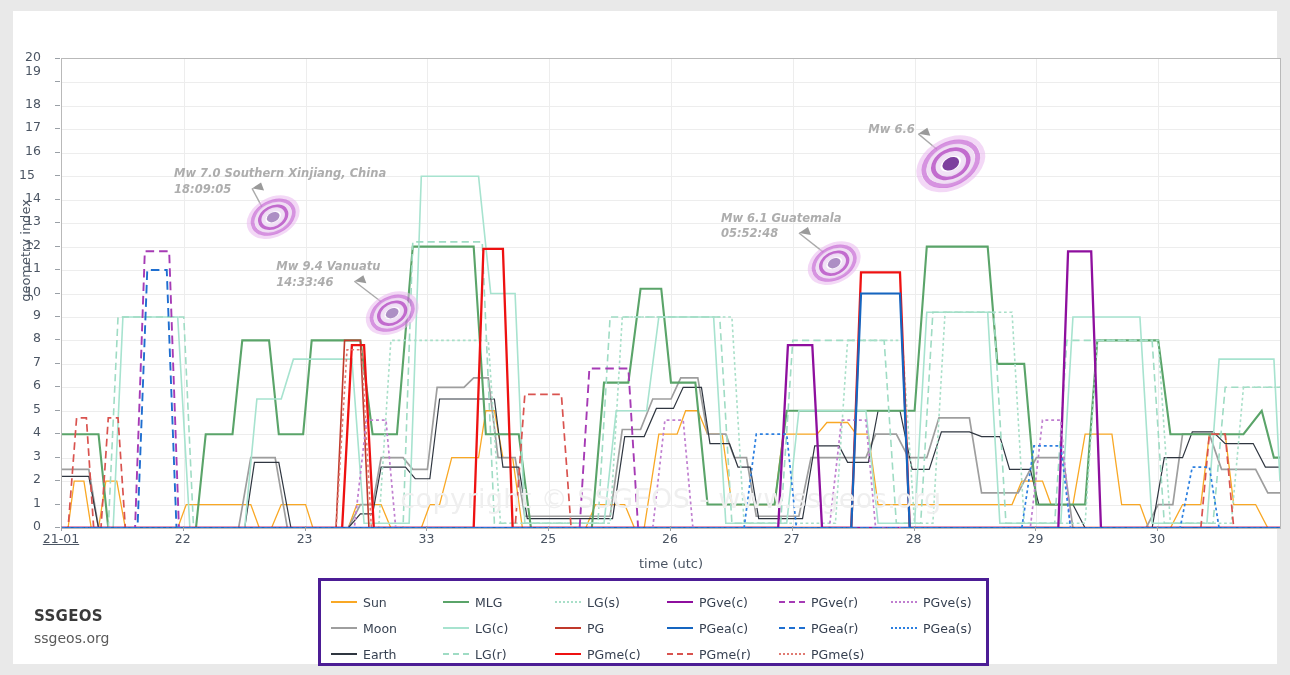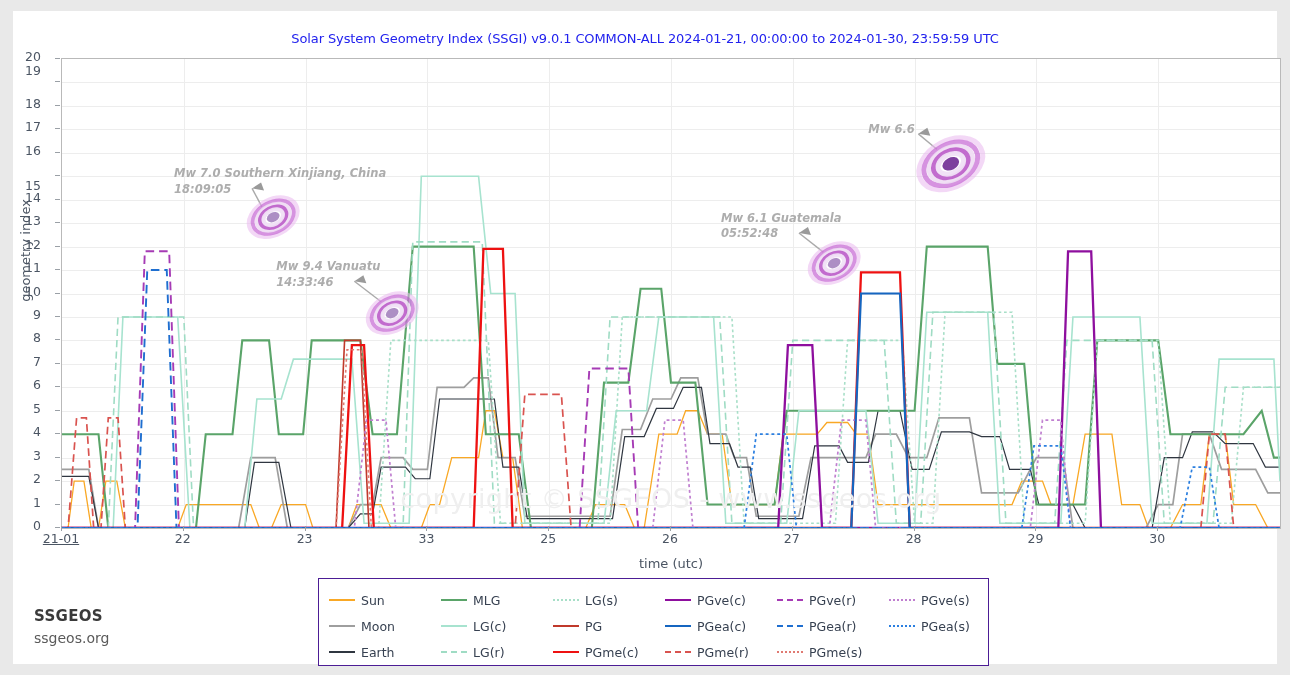--- a/index.html
+++ b/index.html
@@ -50,41 +50,40 @@
   #event-main .t2{font-size:13.5px;color:#3a3a3a;margin-top:7px;}
   .evt{position:absolute;font-size:11.5px;font-style:italic;font-weight:bold;color:#adadad;line-height:1.35;white-space:nowrap;}
   #watermark{
     position:absolute;left:0;right:0;top:424px;text-align:center;
     font-size:27px;color:#efefef;letter-spacing:0.4px;pointer-events:none;
     font-family:"DejaVu Sans","Liberation Sans",sans-serif;
   }
   
   #legend{
     position:absolute;left:305px;top:567px;width:671px;height:88px;
-    border:1px solid #4c1d95;background:#fff;box-sizing:border-box;
+    border:3px solid #4c1d95;background:#fff;box-sizing:border-box;
     padding:8px 10px 6px 10px;
   }
   .lrow{display:flex;height:26px;align-items:center;}
   .litem{display:flex;align-items:center;width:112px;flex:0 0 112px;}
   .swatch{width:26px;height:12px;flex:0 0 26px;position:relative;margin-right:6px;}
   .swatch i{position:absolute;left:0;right:0;top:50%;transform:translateY(-50%);display:block;}
   .ltext{font-size:12.5px;color:#374151;white-space:nowrap;}
   
   #brand{position:absolute;left:21px;top:596px;}
   #brand .b1{font-size:15px;font-weight:bold;color:#3a3a3a;letter-spacing:0.3px;}
   #brand .b2{font-size:14px;color:#5a5a5a;margin-top:5px;}
   
   .quake{position:absolute;pointer-events:none;}
 </style>
 </head>
 <body>
 
 <div id="card">
 
-  <div id="chart-title">Solar System Geometry Index (SSGI) v9.0.1 COMMON-ALL 2024-01-21, 00:00:00 to 2024-01-30, 23:59:59 UTC</div>
 
   <div id="ylabels">
       <div class="ylab" style="top: 462px;">0</div>
       <div class="ytick" style="top: 469px;"></div>
       <div class="ylab" style="top: 438.55px;">1</div>
       <div class="ytick" style="top: 445.55px;"></div>
       <div class="ylab" style="top: 415.1px;">2</div>
       <div class="ytick" style="top: 422.1px;"></div>
       <div class="ylab" style="top: 391.65px;">3</div>
       <div class="ytick" style="top: 398.65px;"></div>
@@ -103,21 +102,21 @@
       <div class="ylab" style="top: 227.5px;">10</div>
       <div class="ytick" style="top: 234.5px;"></div>
       <div class="ylab" style="top: 204.05px;">11</div>
       <div class="ytick" style="top: 211.05px;"></div>
       <div class="ylab" style="top: 180.6px; margin-left: 46px;">12</div>
       <div class="ytick" style="top: 187.6px;"></div>
       <div class="ylab" style="top: 157.15px;">13</div>
       <div class="ytick" style="top: 164.15px;"></div>
       <div class="ylab" style="top: 133.7px;">14</div>
       <div class="ytick" style="top: 140.7px;"></div>
-      <div class="ylab" style="top: 122px;">15</div>
+      <div class="ylab" style="top: 111px; text-align: center;">15</div>
       <div class="ytick" style="top: 117.25px;"></div>
       <div class="ylab" style="top: 86.8px;">16</div>
       <div class="ytick" style="top: 93.8px;"></div>
       <div class="ylab" style="top: 63.35px;">17</div>
       <div class="ytick" style="top: 70.35px;"></div>
       <div class="ylab" style="top: 39.9px;">18</div>
       <div class="ytick" style="top: 46.9px;"></div>
       <div class="ylab" style="top: 7px;">19</div>
       <div class="ytick" style="top: 23.45px;"></div>
       <div class="ylab" style="top: -7px;">20</div>

